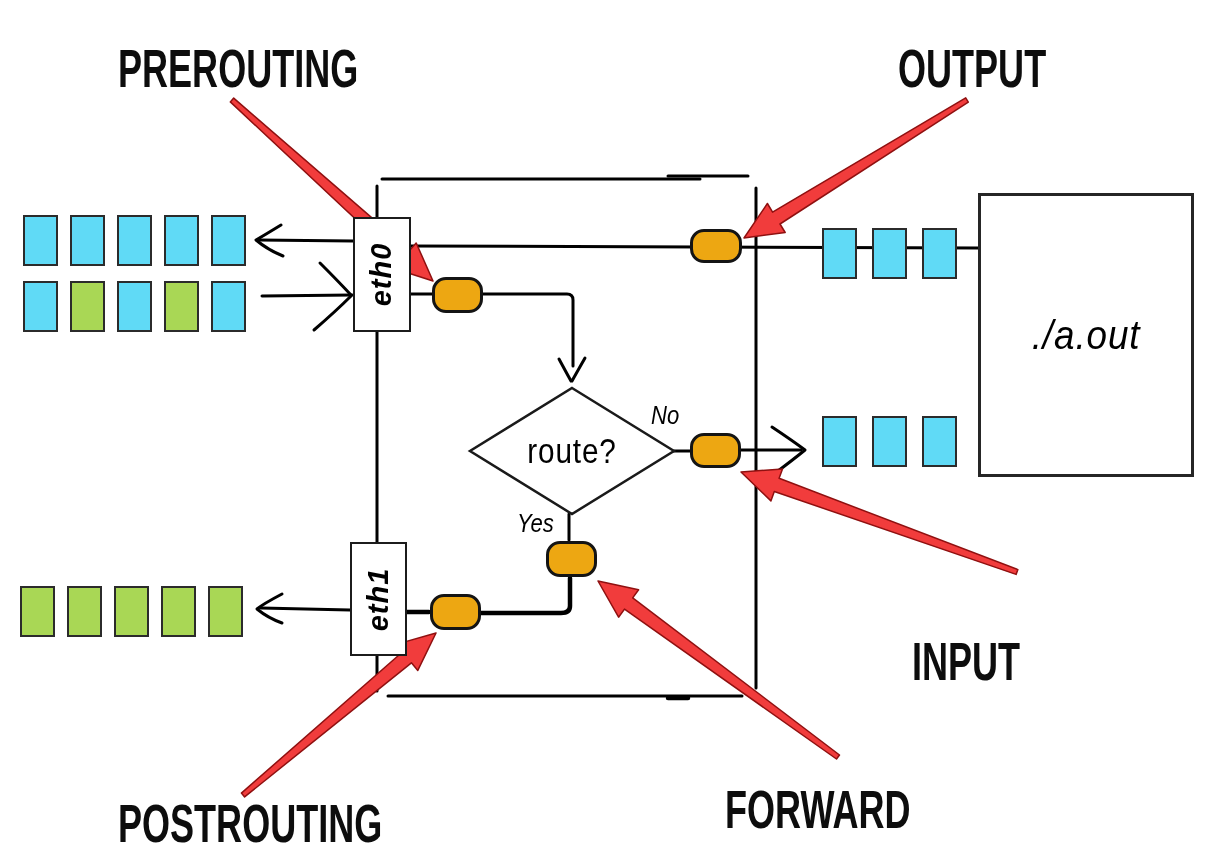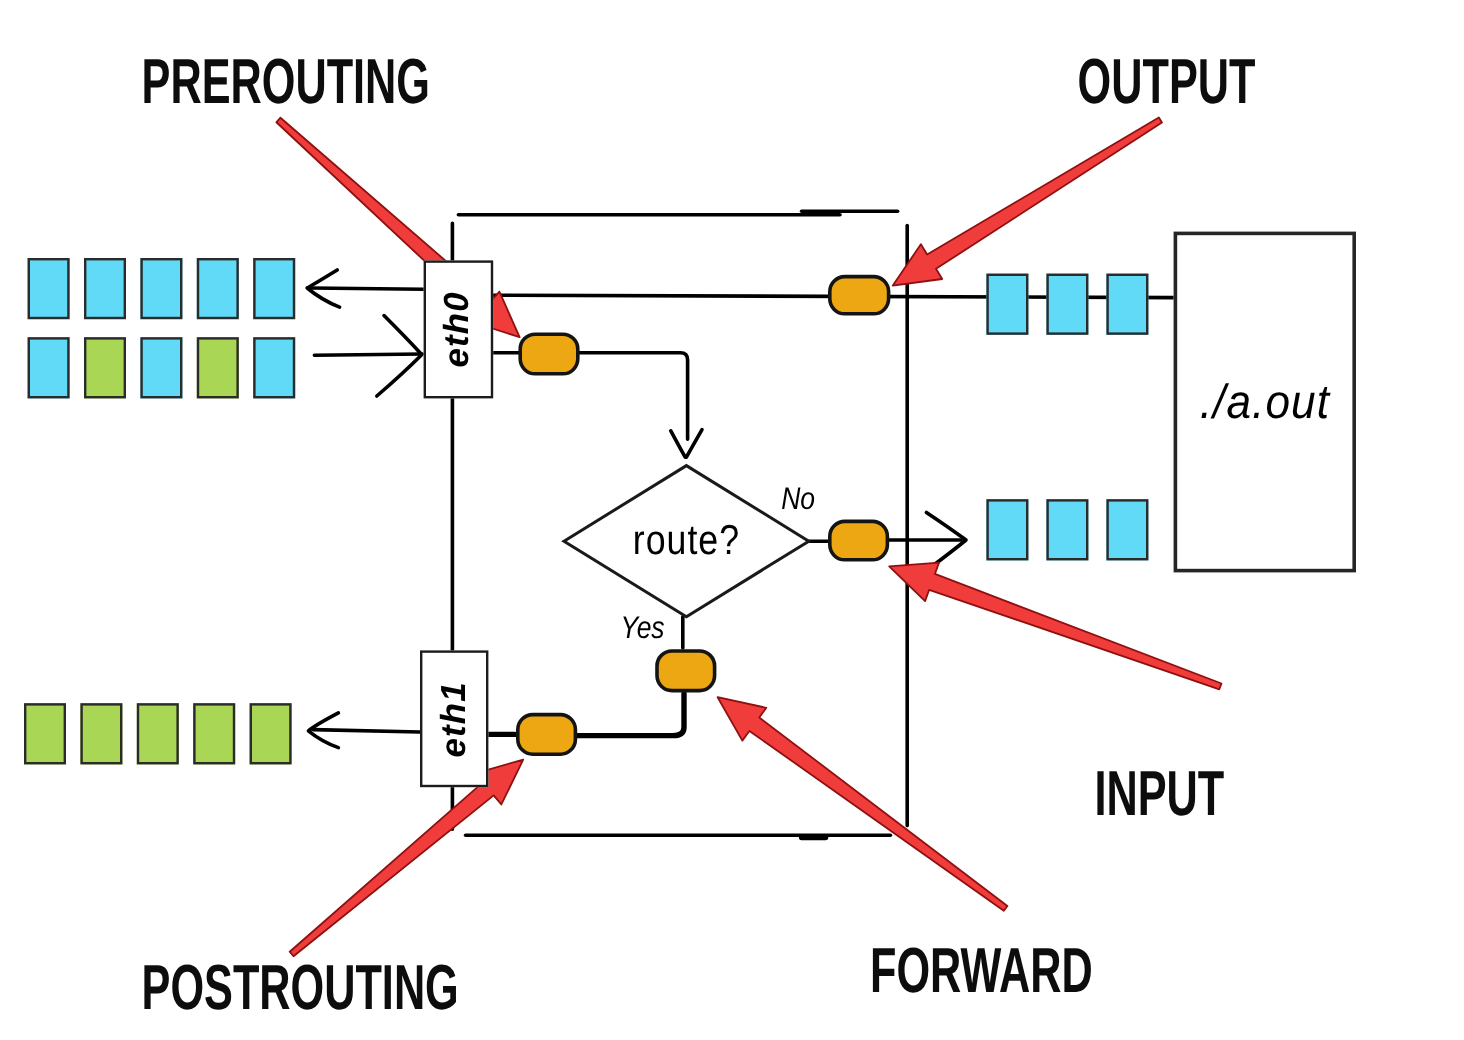--- a/index.html
+++ b/index.html
@@ -30,21 +30,21 @@
     border-radius:14px;box-sizing:border-box;
   }
   
   .packet-row{position:absolute;display:flex;}
   .gap12{gap:12px;} .gap15{gap:15px;}
   .packet{width:35px;height:51px;border:2.5px solid #2b2b2b;box-sizing:border-box;}
   .packet.cyan{background:var(--packet-cyan);}
   .packet.green{background:var(--packet-green);}
   
   .procbox{
-    position:absolute;left:978px;top:193px;width:152px;height:284px;
+    position:absolute;left:978px;top:193px;width:216px;height:284px;
     border:3px solid #262626;box-sizing:border-box;background:#fff;
     display:flex;align-items:center;justify-content:center;
   }
   .procbox span{font-style:italic;font-size:40px;letter-spacing:1px;transform:scaleX(.92);}
   
   .decision-text{
     position:absolute;left:470px;top:390px;width:204px;height:122px;
     display:flex;align-items:center;justify-content:center;
     font-size:35px;letter-spacing:1px;transform:scaleX(.85);
   }

